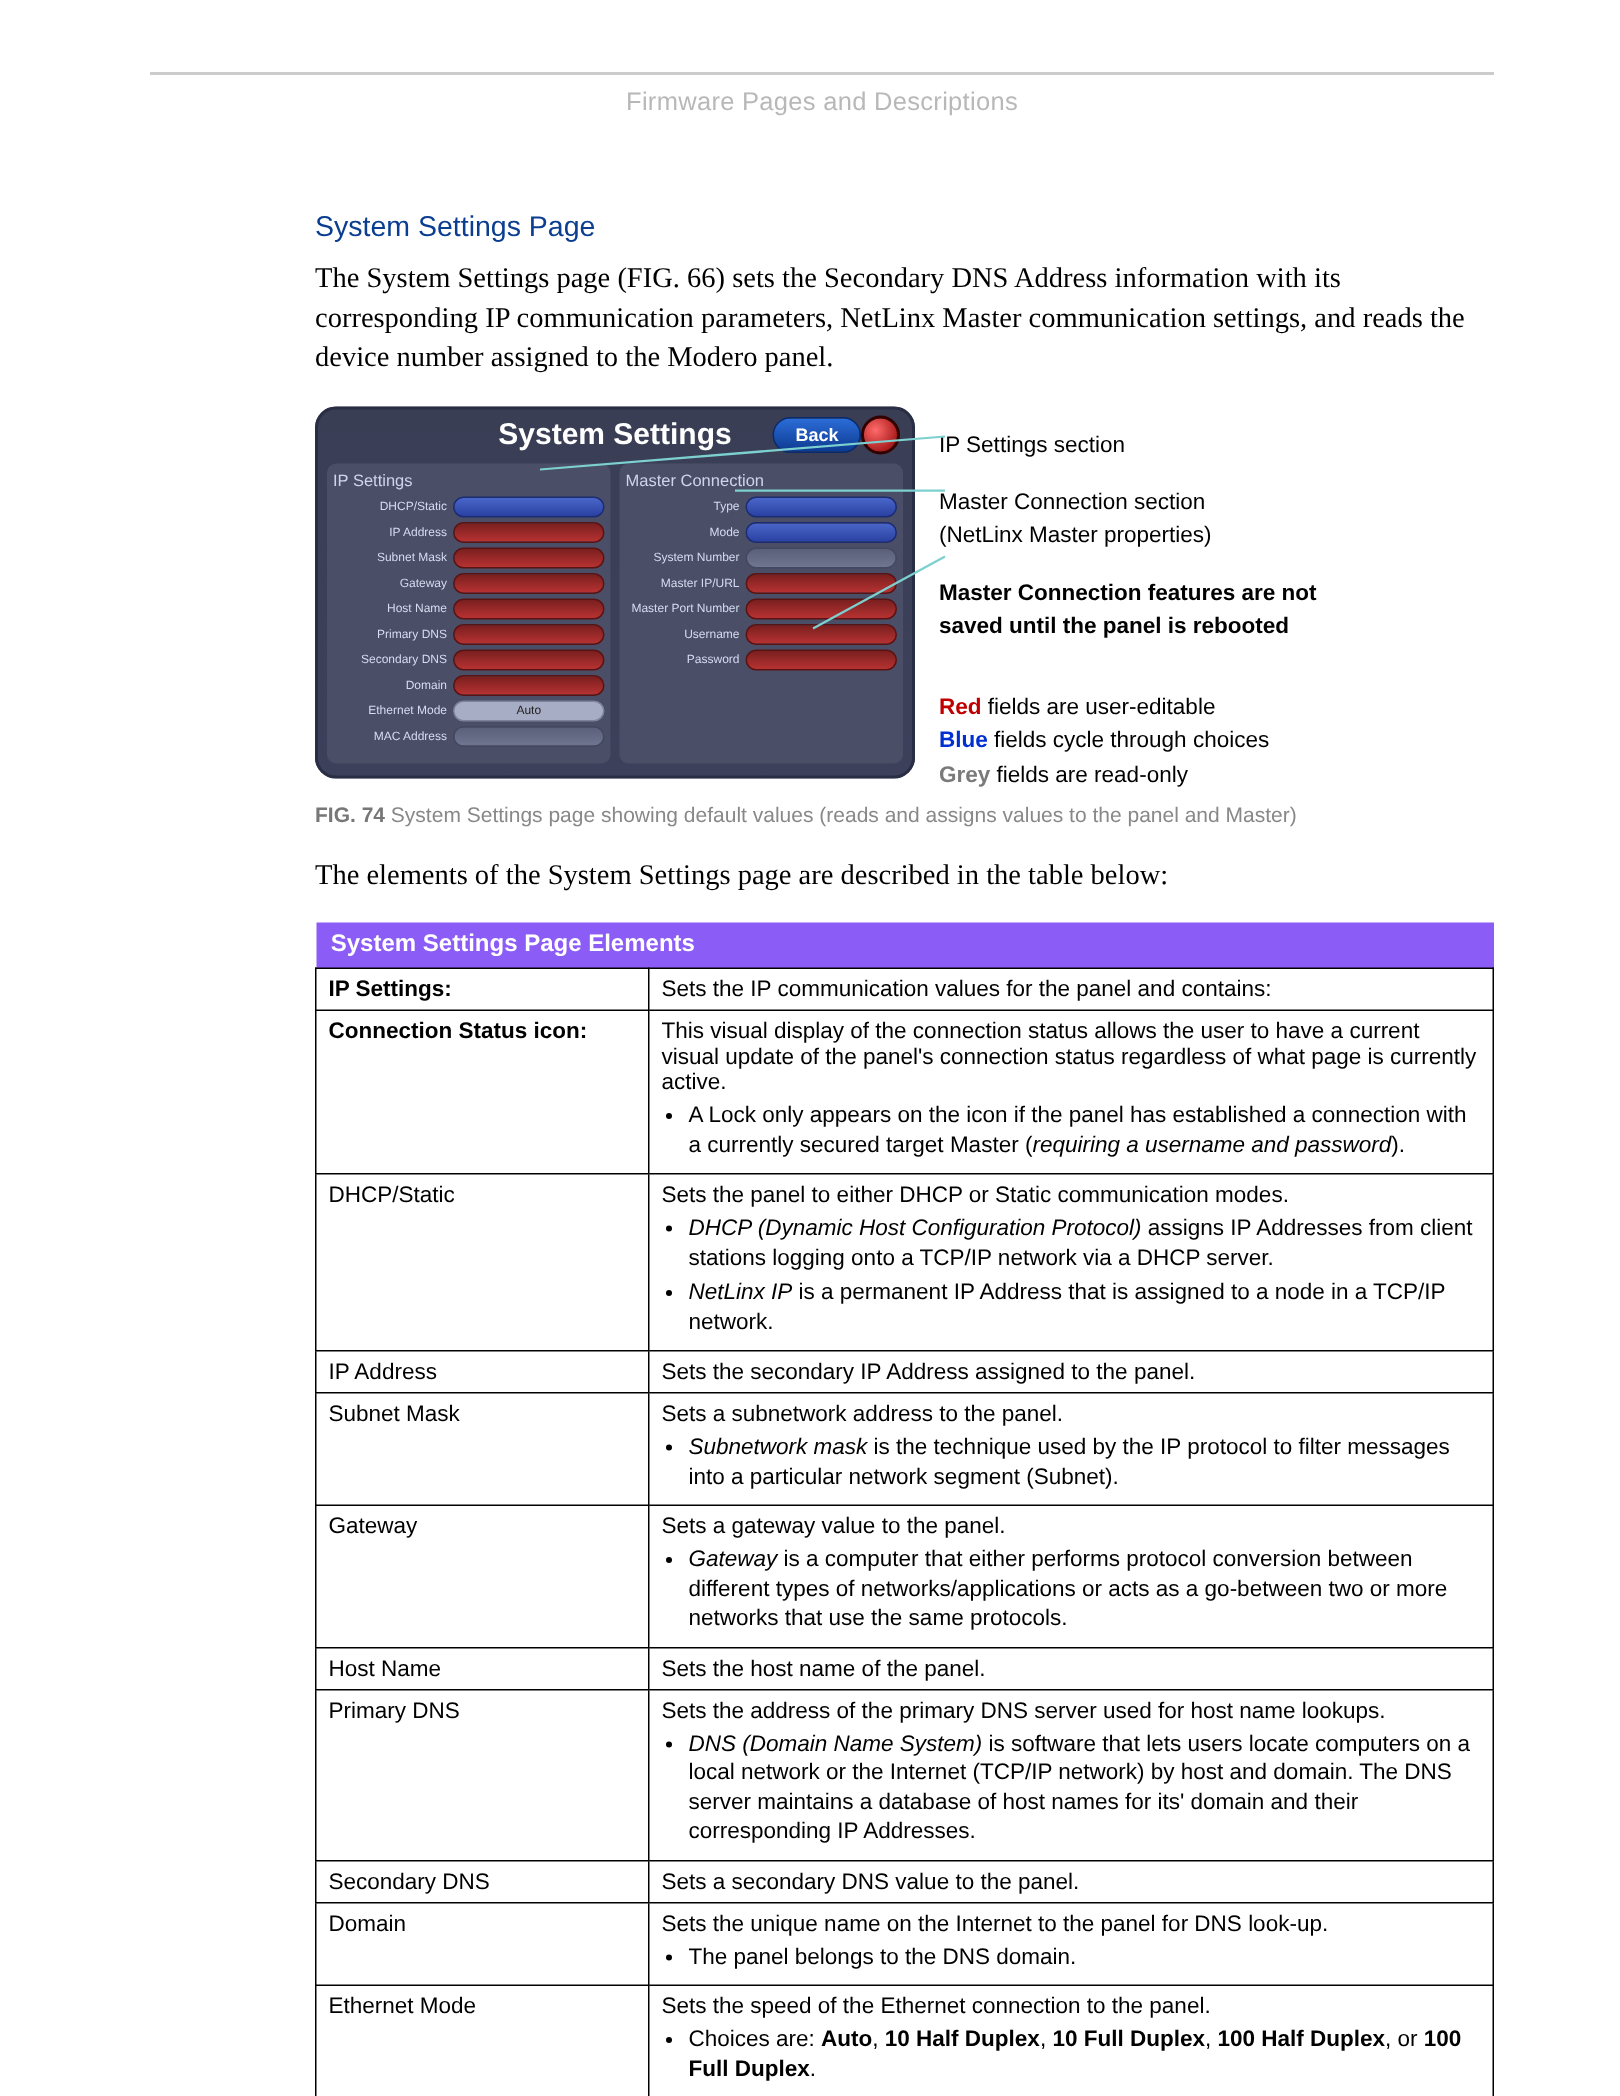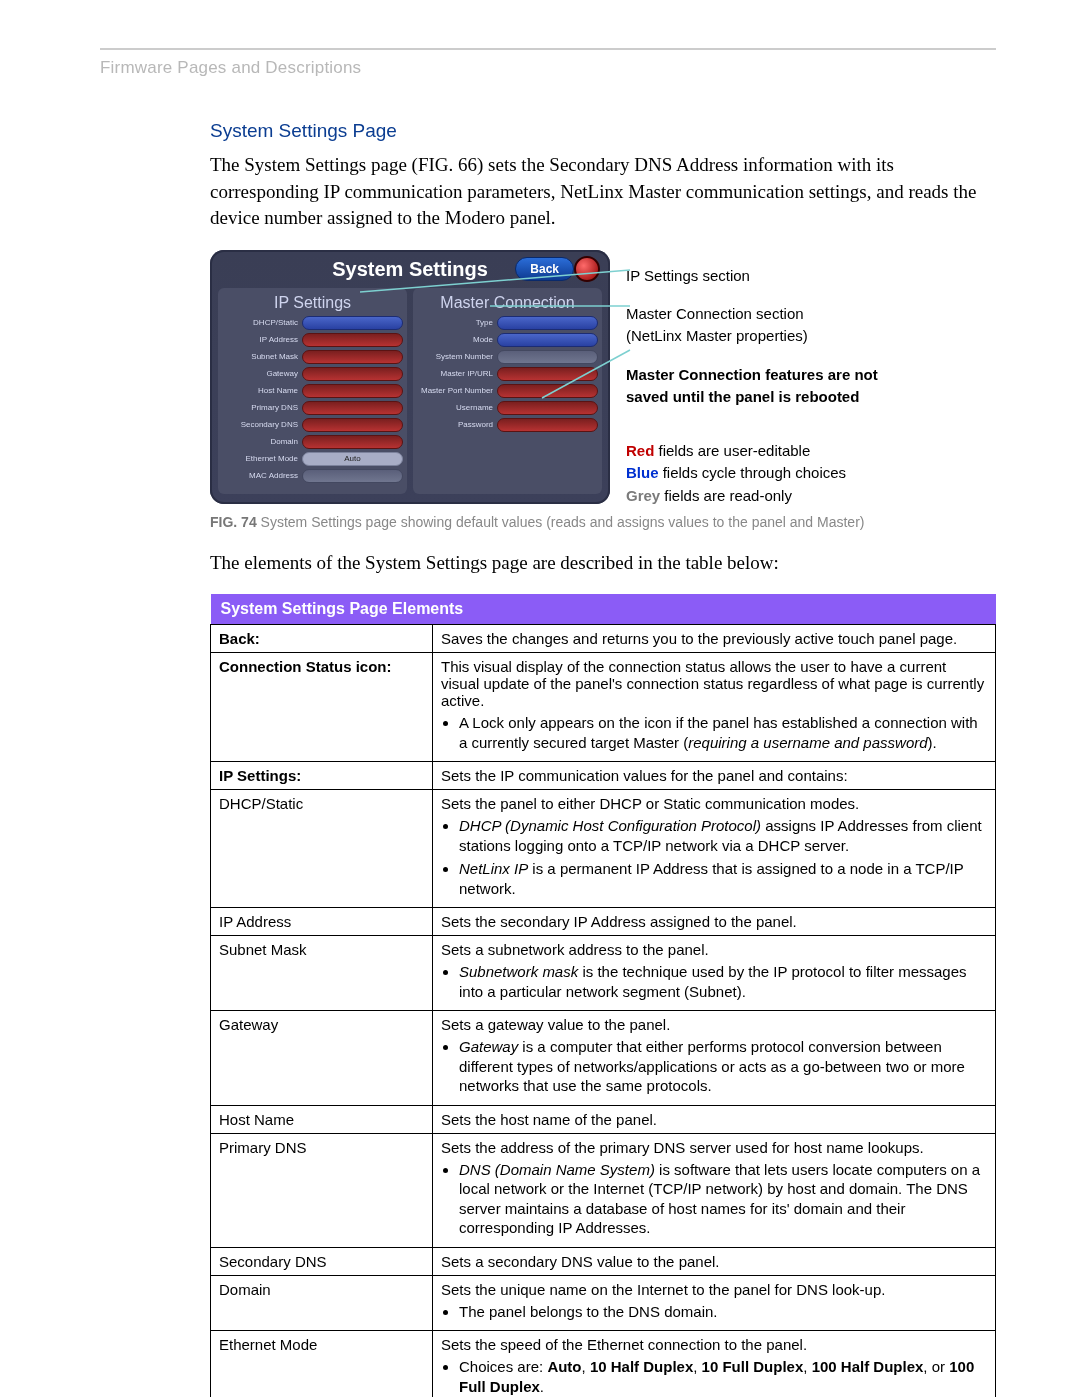--- a/index.html
+++ b/index.html
@@ -1,31 +1,31 @@
 <!DOCTYPE html>
 <html><head>
 <meta charset="utf-8">
 <style>
   body { margin:0; background:#fff; font-family: Arial, Helvetica, sans-serif; color:#000; }
   .page { width:1080px; margin:0 auto; box-sizing:border-box; padding:48px 84px 36px 100px; position:relative; }
   .rule-top { height:2px; background:#ccc; margin-bottom:8px; }
-  .header-cat { font-size:17px; color:#b8b8b8; letter-spacing:.2px; margin-bottom:42px; }
+  .header-cat { font-size:17px; color:#b8b8b8; letter-spacing:.2px; margin-bottom:63px;text-align:center; }
   .h2 { color:#0b3d91; font-weight:normal; font-size:19px; margin:0 0 10px 0; }
   .body-text { font-family: "Times New Roman", Times, serif; font-size:19px; line-height:1.4; margin:0 0 18px 0; }
 
   
   .figure-row { display:flex; align-items:flex-start; gap:16px; margin-bottom:6px; margin-left:0;}
   .panel { width:400px; border-radius:14px; background:linear-gradient(#3a3e55,#3c405a); padding:0 0 10px 0; box-shadow:0 0 0 2px #2a2e44 inset; position:relative;}
   .panel-titlebar { display:flex; align-items:center; justify-content:flex-end; padding:6px 10px; }
   .back-btn { background:linear-gradient(#2b6dd8,#0d3a90); color:#fff; font-size:12px; padding:4px 14px; border-radius:12px; border:1px solid #0a2a6b; font-weight:bold;}
   .panel-title { position:absolute; left:0; right:0; top:8px; text-align:center; color:#fff; font-size:20px; font-weight:bold; pointer-events:none;}
   .status-dot { width:22px; height:22px; border-radius:50%; background:radial-gradient(circle at 35% 35%, #ff6a6a, #8b0000); border:2px solid #300;}
   .columns { display:flex; gap:6px; padding:0 8px;}
   .col { flex:1; background:#4a4e66; border-radius:6px; padding:4px 4px 8px 4px; }
-  .col-head { text-align:center; color:#cfd4ee; font-size:16px; padding:2px 0 4px; }
+  .col-head { color:#cfd4ee; font-size:11px; padding:2px 0 4px; }
   .row { display:flex; align-items:center; gap:4px; margin-bottom:3px;}
   .row-label { width:76px; text-align:right; color:#d7dbf0; font-size:8px; line-height:1.05; }
   .field { flex:1; height:12px; border-radius:7px; }
   .fld-red { background:linear-gradient(#7a1f1f,#b73232); border:1px solid #5a1313;}
   .fld-blue{ background:linear-gradient(#4a66c9,#2941a2); border:1px solid #1c2c73;}
   .fld-grey{ background:linear-gradient(#5a5f7a,#70768f); border:1px solid #434860;}
   .auto-chip { background:#a8adc6; color:#222; font-size:8px; text-align:center; border-radius:7px; height:12px; line-height:12px; border:1px solid #7c829c;}
 
   .annot { font-size:15px; line-height:1.35; padding-top:16px;}
   .annot p{margin:0 0 2px 0;}
@@ -177,38 +177,32 @@
     <p class="body-text">The elements of the System Settings page are described in the table below:</p>
 
     <table class="elements">
       <tbody>
           <tr>
             <th class="header" colspan="2">System Settings Page Elements</th>
           </tr>
       </tbody>
         <tbody id="tbody">
           <tr>
-            <td class="lcol"><span class="lbl-bold">Back:</span></td>
-            <td>
-              <div>Saves the changes and returns you to the previously active touch panel page.</div>
+            <td class="lcol"><span class="lbl-bold">IP Settings:</span></td>
+            <td>
+              <div>Sets the IP communication values for the panel and contains:</div>
             </td>
           </tr>
           <tr>
             <td class="lcol"><span class="lbl-bold">Connection Status icon:</span></td>
             <td>
               <div>This visual display of the connection status allows the user to have a current visual update of the panel's connection status regardless of what page is currently active.</div>
               <ul class="b">
                 <li>A Lock only appears on the icon if the panel has established a connection with a currently secured target Master (<em>requiring a username and password</em>).</li>
               </ul>
-            </td>
-          </tr>
-          <tr>
-            <td class="lcol"><span class="lbl-bold">IP Settings:</span></td>
-            <td>
-              <div>Sets the IP communication values for the panel and contains:</div>
             </td>
           </tr>
           <tr>
             <td class="lcol sub"><span>DHCP/Static</span></td>
             <td>
               <div>Sets the panel to either DHCP or Static communication modes.</div>
               <ul class="b">
                 <li><em>DHCP (Dynamic Host Configuration Protocol)</em> assigns IP Addresses from client stations logging onto a TCP/IP network via a DHCP server.</li>
                 <li><em>NetLinx IP</em> is a permanent IP Address that is assigned to a node in a TCP/IP network.</li>
               </ul>

